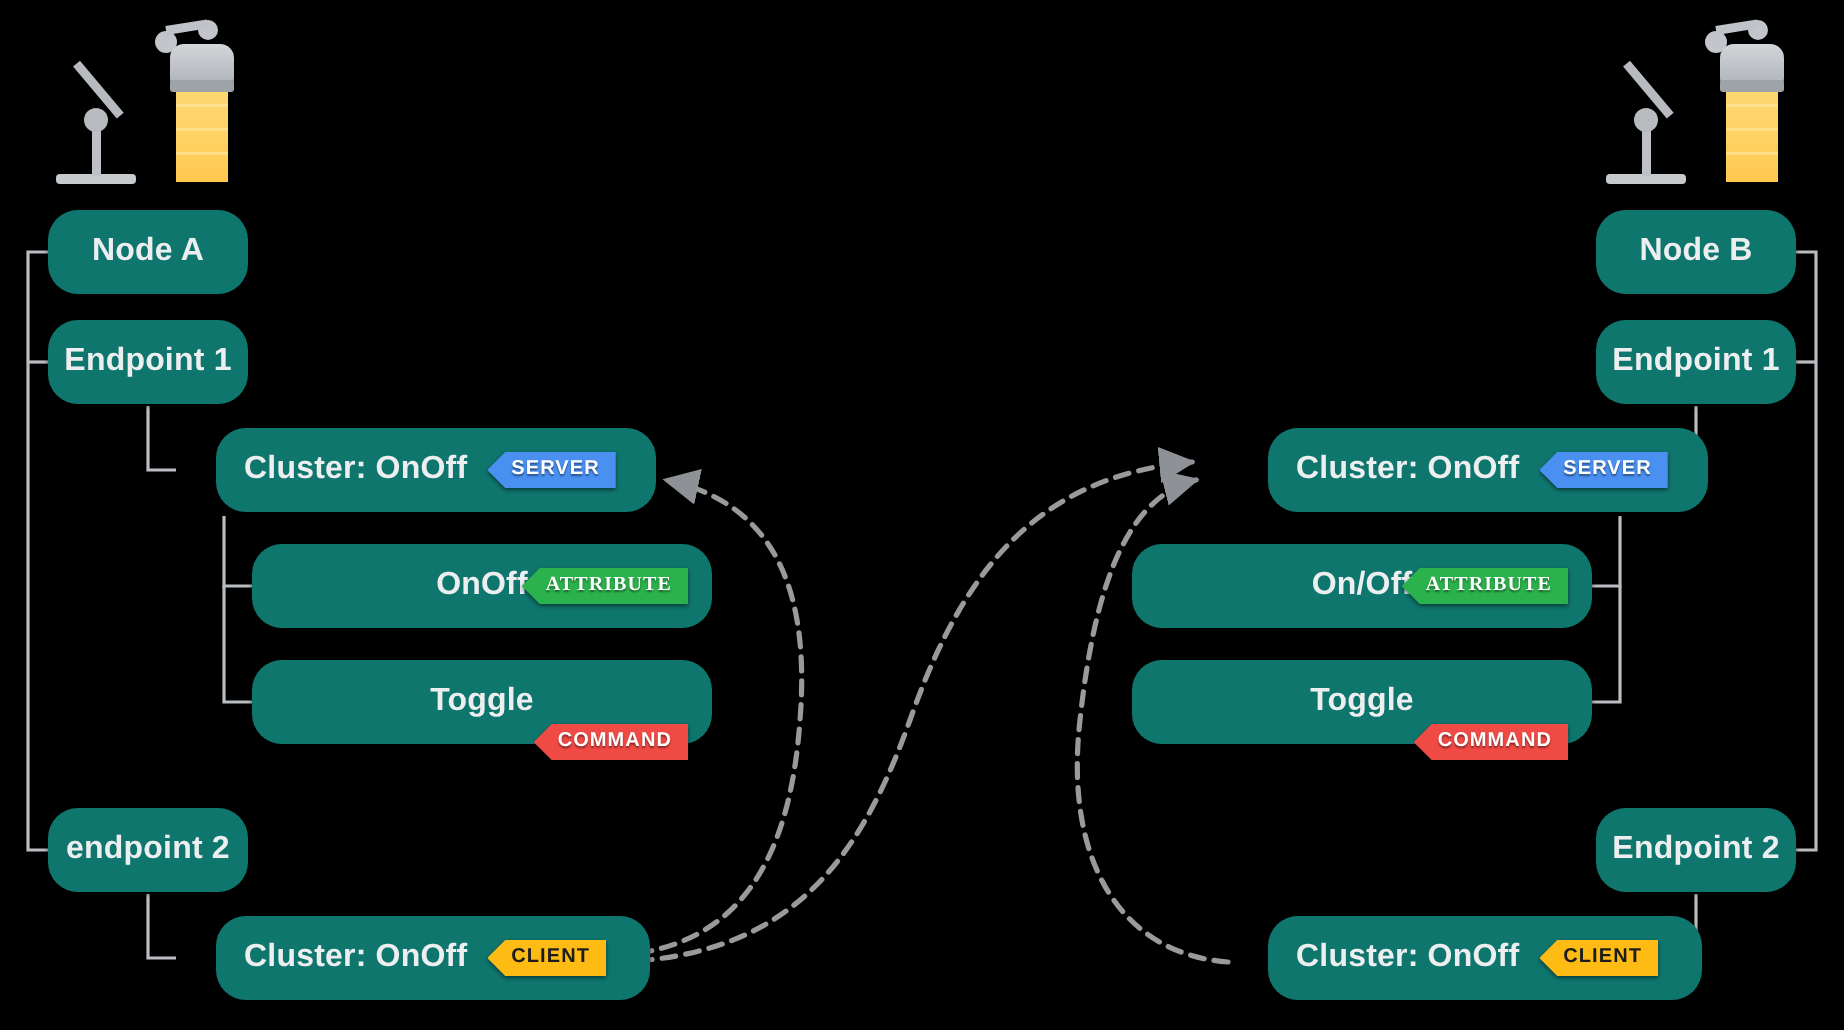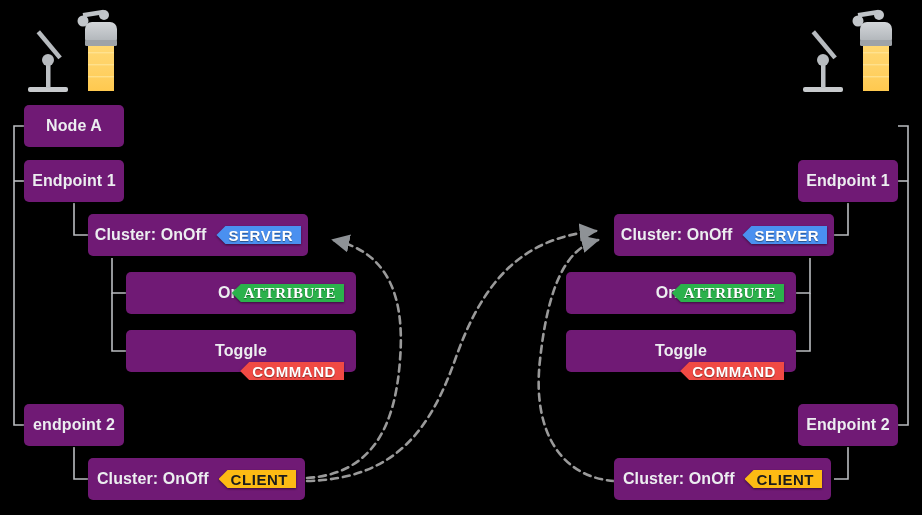--- a/index.html
+++ b/index.html
@@ -6,41 +6,41 @@
   body{
     width:922px;height:515px;position:relative;overflow:hidden;
     font-family:"Liberation Sans","DejaVu Sans",sans-serif;
     background:#000;color:#e9eaec;
   }
   #canvas{position:absolute;left:0;top:0;width:922px;height:515px;}
   svg.edges{position:absolute;left:0;top:0;width:922px;height:515px;pointer-events:none;}
 
   .node{
     position:absolute;
-    background:#701a75;
-    border-radius:5px;
+    background:#0f766e;
+    border-radius:15px;
     box-shadow:0 1px 2px rgba(0,0,0,.55);
     display:flex;align-items:center;justify-content:center;
     color:#eceef0;
     font-size:16px;
     font-weight:700;
     letter-spacing:.1px;
     white-space:nowrap;
     box-sizing:border-box;
   }
-  .node.cluster{font-size:16px;justify-content:center;gap:10px;padding:0 14px;}
+  .node.cluster{font-size:16px;justify-content:flex-start;gap:10px;padding:0 14px;margin-left:20px;}
   .node.leaf{font-size:16px;justify-content:center;gap:0;padding:0 14px;}
   .leaf-label{flex:0 0 auto;}
 
   
   .badge{
     display:inline-flex;align-items:center;justify-content:center;
     height:18px;
     padding:0 8px 0 12px;
-    font-size:15px;
+    font-size:10px;
     font-weight:700;
     letter-spacing:.55px;
     line-height:1;
     color:#fff;
     -webkit-clip-path:polygon(9px 0,100% 0,100% 100%,9px 100%,0 50%);
     clip-path:polygon(9px 0,100% 0,100% 100%,9px 100%,0 50%);
     text-shadow:0 1px 1px rgba(0,0,0,.45);
     box-sizing:border-box;
   }
   .badge.server{background:#4a90f0;}
@@ -190,20 +190,23 @@
     <span>endpoint 2</span>
   </div>
 
   <div class="node cluster" style="left:88px;top:458px;width:217px;height:42px;">
     <span>Cluster: OnOff</span>
     <span class="badge-wrap">
       <span class="badge client">CLIENT</span>
     </span>
   </div>
 
+  <div class="node" style="left:798px;top:105px;width:100px;height:42px;">
+    <span>Node B</span>
+  </div>
 
   <div class="node" style="left:798px;top:160px;width:100px;height:42px;">
     <span>Endpoint 1</span>
   </div>
 
   <div class="node cluster" style="left:614px;top:214px;width:220px;height:42px;">
     <span>Cluster: OnOff</span>
     <span class="badge-wrap">
       <span class="badge server">SERVER</span>
     </span>

